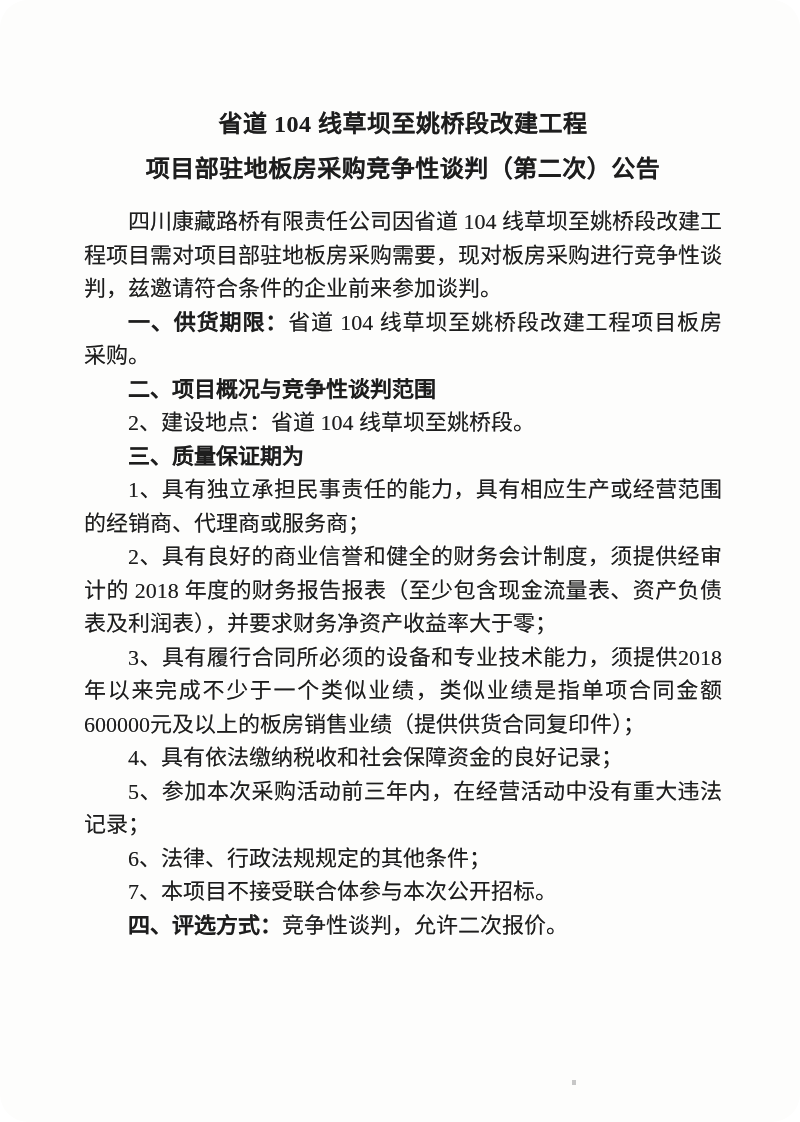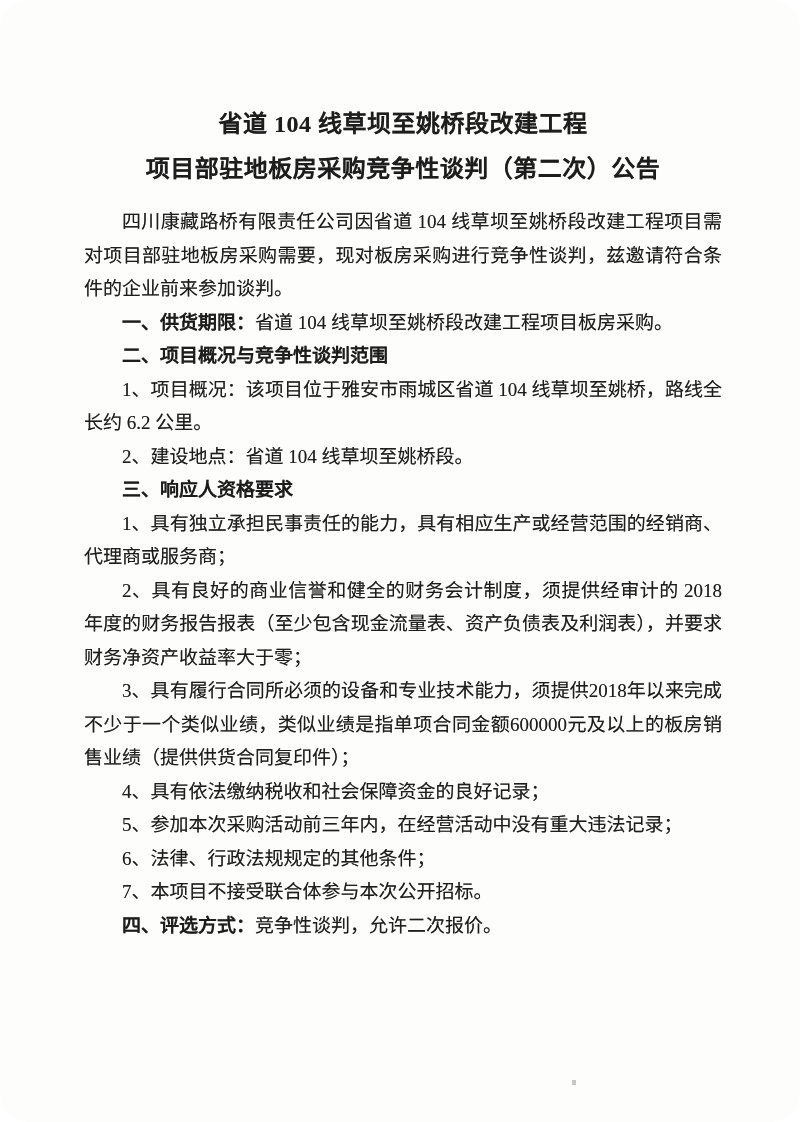--- a/index.html
+++ b/index.html
@@ -30,21 +30,21 @@
     line-height: 45px;
     text-align: center;
     letter-spacing: 0.5px;
     text-shadow: 0 0 0.5px rgba(25,25,25,0.55);
   }
   .titles { margin-bottom: 13px; }
   .body-text { }
   .para {
     margin: 0;
     font-family: "Liberation Serif", "DejaVu Serif", serif;
-    font-size: 19px;
+    font-size: 22px;
     line-height: 33.5px;
     text-align: justify;
     text-indent: 2em;
     text-shadow: 0 0 0.4px rgba(30,30,30,0.5);
   }
   .hd {
     font-family: "Liberation Sans", "DejaVu Sans", sans-serif;
     font-weight: bold;
   }
   .speck {
@@ -69,28 +69,27 @@
     </div>
 
     <div class="body-text">
 
       <p class="para"><b class="hd"></b><span>四川康藏路桥有限责任公司因省道 104 线草坝至姚桥段改建工程项目需对项目部驻地板房采购需要，现对板房采购进行竞争性谈判，兹邀请符合条件的企业前来参加谈判。</span></p>
 
       <p class="para"><b class="hd">一、供货期限：</b><span>省道 104 线草坝至姚桥段改建工程项目板房采购。</span></p>
 
       <p class="para"><b class="hd">二、项目概况与竞争性谈判范围</b><span></span></p>
 
-      <p class="para"><b class="hd"></b><span>1、项目概况：该项目位于雅安市雨城区省道 104 线草坝至姚桥，路线全长约 6.2 公里。</span></p>
 
       <p class="para"><b class="hd"></b><span>2、建设地点：省道 104 线草坝至姚桥段。</span></p>
 
 
 
 
-      <p class="para"><b class="hd">三、响应人资格要求</b><span></span></p>
+      <p class="para"><b class="hd">三、质量保证期为</b><span></span></p>
 
       <p class="para"><b class="hd"></b><span>1、具有独立承担民事责任的能力，具有相应生产或经营范围的经销商、代理商或服务商；</span></p>
 
       <p class="para"><b class="hd"></b><span>2、具有良好的商业信誉和健全的财务会计制度，须提供经审计的 2018 年度的财务报告报表（至少包含现金流量表、资产负债表及利润表），并要求财务净资产收益率大于零；</span></p>
 
       <p class="para"><b class="hd"></b><span>3、具有履行合同所必须的设备和专业技术能力，须提供2018年以来完成不少于一个类似业绩，类似业绩是指单项合同金额600000元及以上的板房销售业绩（提供供货合同复印件）；</span></p>
 
       <p class="para"><b class="hd"></b><span>4、具有依法缴纳税收和社会保障资金的良好记录；</span></p>
 
       <p class="para"><b class="hd"></b><span>5、参加本次采购活动前三年内，在经营活动中没有重大违法记录；</span></p>

